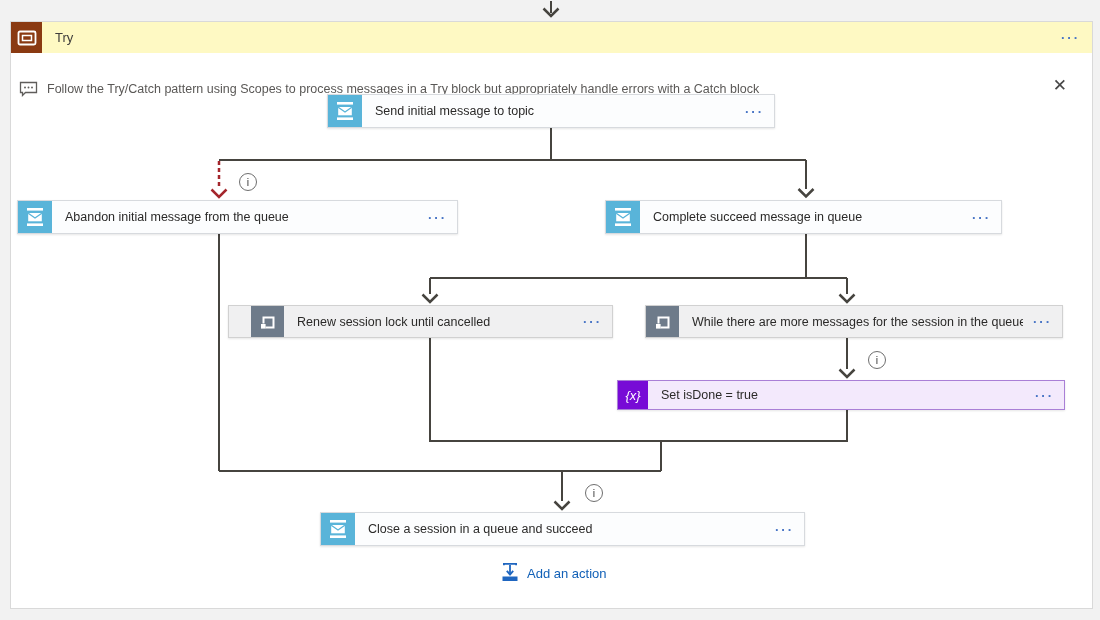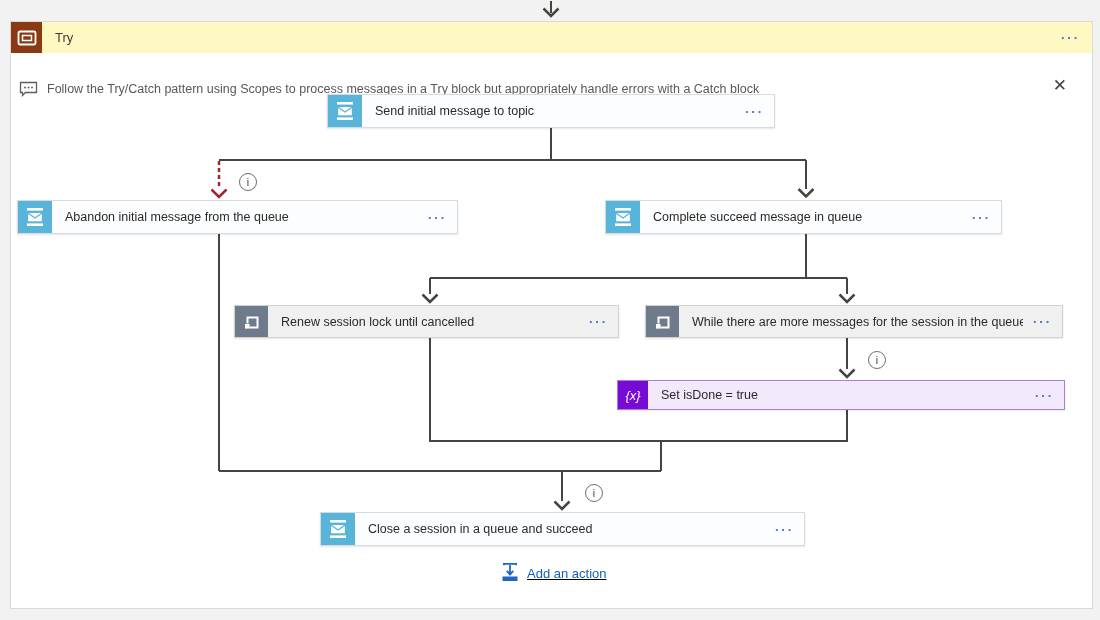--- a/index.html
+++ b/index.html
@@ -55,21 +55,20 @@
   }
   .card-menu{margin-left:auto;padding:0 10px;}
   .info-badge{
     position:absolute;width:16px;height:16px;border:1px solid #6e6e6e;border-radius:50%;
     display:flex;align-items:center;justify-content:center;
     font-size:10.5px;color:#3b3b3b;background:rgba(255,255,255,0.6);cursor:pointer;
   }
   .add-action{
     position:absolute;left:500px;top:562px;display:flex;align-items:center;gap:7px;
     cursor:pointer;
-    text-decoration:underline;
   }
   .add-action-label{color:#1160b7;font-size:13px;}
 </style>
 </head>
 <body>
 
 <div class="scope">
   <div class="scope-header">
     <span class="scope-icon">
       <svg width="22" height="22" viewBox="0 0 22 22">
@@ -161,21 +160,21 @@
       <rect x="2" y="1" width="16" height="2.6" fill="#fff"></rect>
       <rect x="3.2" y="6" width="13.6" height="8.3" fill="#fff"></rect>
       <path d="M3.2,6.2 L10,11 L16.8,6.2" stroke="#59b4d9" stroke-width="1.3" fill="none"></path>
       <rect x="2" y="16.4" width="16" height="2.6" fill="#fff"></rect>
     </svg>
   </span>
   <span class="card-label">Complete succeed message in queue</span>
   <span class="card-menu menu-dots">···</span>
 </div>
 
-<div class="card gray" style="left:234px;top:305px;width:385px;height:33px;">
+<div class="card gray" style="left:228px;top:305px;width:385px;height:33px;padding-left:22px;">
   <span class="card-icon icon-until">
     <svg width="20" height="20" viewBox="0 0 20 20">
       <path d="M7.5,15.5 H15.5 V5.5 H5.5 V11.5" stroke="#fff" stroke-width="2" fill="none"></path>
       <rect x="3" y="12" width="4.6" height="4.6" fill="#fff"></rect>
     </svg>
   </span>
   <span class="card-label">Renew session lock until cancelled</span>
   <span class="card-menu menu-dots">···</span>
 </div>
 

